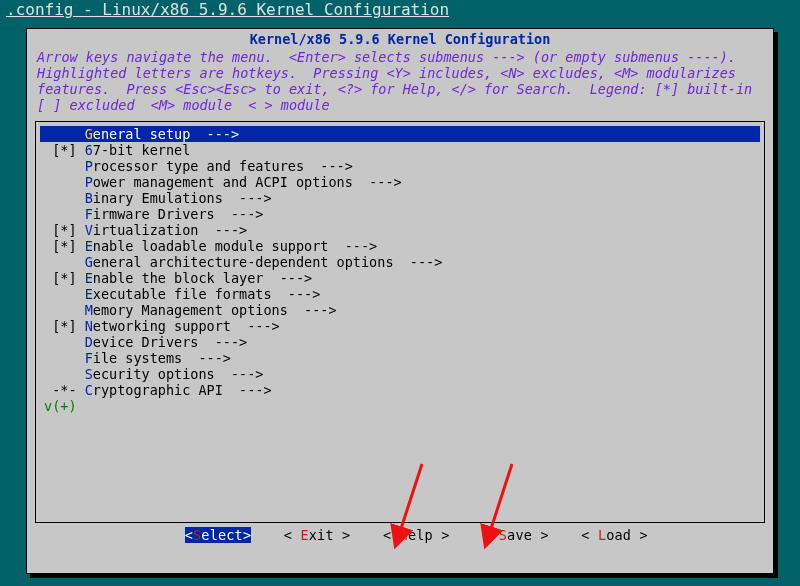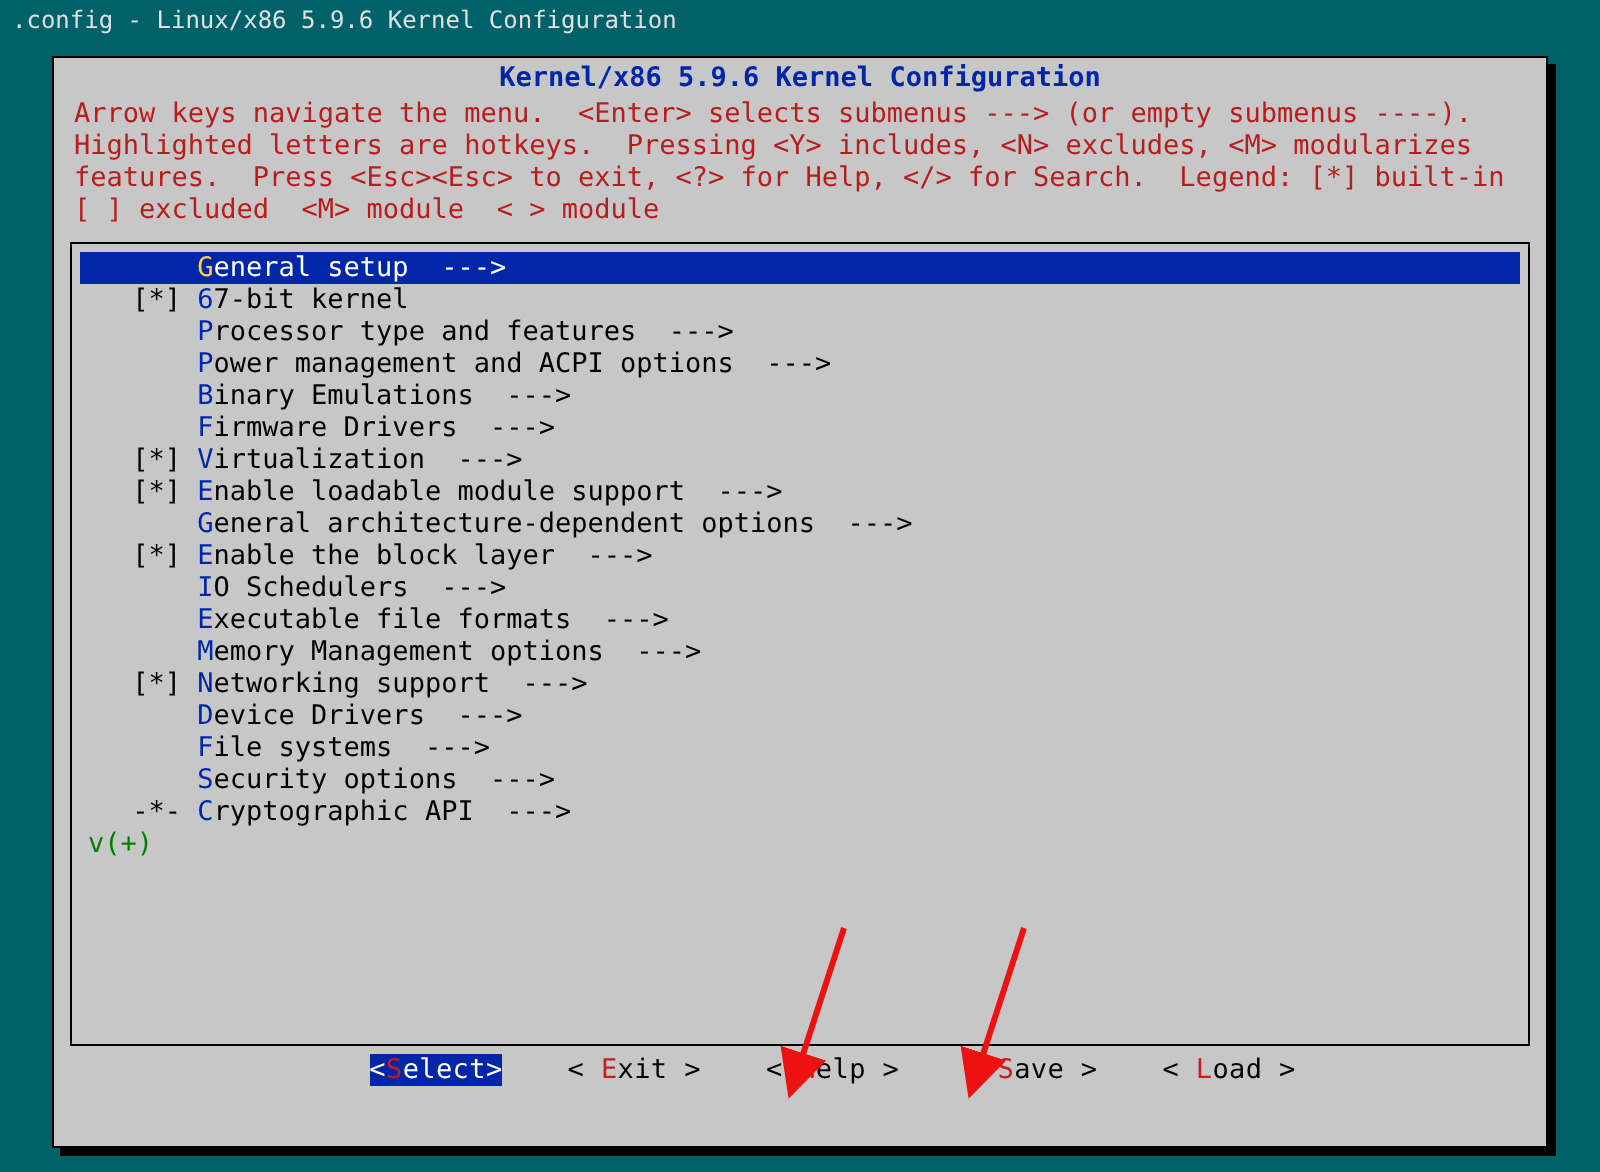--- a/index.html
+++ b/index.html
@@ -1,32 +1,32 @@
 <!DOCTYPE html>
 <html><head>
 <meta charset="utf-8">
 <style>
   * { margin:0; padding:0; box-sizing:border-box; }
   html,body { width:800px; height:586px; overflow:hidden; }
   body { background:#006168; font-family:"DejaVu Sans Mono","Liberation Mono",monospace; font-size:13.5px; line-height:16px; color:#000; }
-  .titlebar { padding:2px 6px 0 6px; color:#e0e0e0; font-size:12px; }
+  .titlebar { padding:2px 6px 0 6px; color:#e0e0e0; font-size:16px;text-decoration:underline; }
   .titlebar .winttl { color:#e0e0e0; }
   .frame {
     position:absolute; left:26px; top:28px; width:748px; height:546px;
     background:#c7c7c7; box-shadow:4px 4px 0 #000;
     border:1px solid #000;
   }
   .box-title { text-align:center; color:#0226a8; font-weight:bold; padding-top:2px; }
-  .help-text { padding:2px 10px 2px 10px; color:#b91c1c; white-space:pre-wrap; }
+  .help-text { padding:2px 10px 2px 10px; color:#6d28d9; white-space:pre-wrap;font-style:italic; }
   .menu-box {
     position:absolute; left:8px; top:92px; right:8px; bottom:50px;
     border:1px solid #000; padding:4px 4px 4px 4px; overflow:hidden;
   }
   .menu-item {
-    display:block; white-space:pre; padding:0 18px; color:#000; cursor:pointer;
+    display:block; white-space:pre; padding:0 4px; color:#000; cursor:pointer;
   }
   .menu-item.selected { background:#0226a8; color:#ffffff; }
   .menu-item.selected .hot { color:#ffd040; }
   .hot { color:#0226a8; }
   .more { color:#008000; padding-left:4px; }
   .button-row {
     position:absolute; left:0; right:0; bottom:14px; text-align:center;
     white-space:pre; color:#000;
   }
   .btn { letter-spacing:0.2px; }
@@ -52,21 +52,20 @@
         <div class="menu-item selected"><span>     </span><span class="hot">G</span><span>eneral setup  ---&gt;</span></div>
         <div class="menu-item"><span> [*] </span><span class="hot">6</span><span>7-bit kernel</span></div>
         <div class="menu-item"><span>     </span><span class="hot">P</span><span>rocessor type and features  ---&gt;</span></div>
         <div class="menu-item"><span>     </span><span class="hot">P</span><span>ower management and ACPI options  ---&gt;</span></div>
         <div class="menu-item"><span>     </span><span class="hot">B</span><span>inary Emulations  ---&gt;</span></div>
         <div class="menu-item"><span>     </span><span class="hot">F</span><span>irmware Drivers  ---&gt;</span></div>
         <div class="menu-item"><span> [*] </span><span class="hot">V</span><span>irtualization  ---&gt;</span></div>
         <div class="menu-item"><span> [*] </span><span class="hot">E</span><span>nable loadable module support  ---&gt;</span></div>
         <div class="menu-item"><span>     </span><span class="hot">G</span><span>eneral architecture-dependent options  ---&gt;</span></div>
         <div class="menu-item"><span> [*] </span><span class="hot">E</span><span>nable the block layer  ---&gt;</span></div>
-        <div class="menu-item"><span>     </span><span class="hot">I</span><span>O Schedulers  ---&gt;</span></div>
         <div class="menu-item"><span>     </span><span class="hot">E</span><span>xecutable file formats  ---&gt;</span></div>
         <div class="menu-item"><span>     </span><span class="hot">M</span><span>emory Management options  ---&gt;</span></div>
         <div class="menu-item"><span> [*] </span><span class="hot">N</span><span>etworking support  ---&gt;</span></div>
         <div class="menu-item"><span>     </span><span class="hot">D</span><span>evice Drivers  ---&gt;</span></div>
         <div class="menu-item"><span>     </span><span class="hot">F</span><span>ile systems  ---&gt;</span></div>
         <div class="menu-item"><span>     </span><span class="hot">S</span><span>ecurity options  ---&gt;</span></div>
         <div class="menu-item"><span> -*- </span><span class="hot">C</span><span>ryptographic API  ---&gt;</span></div>
       </div>
     <span class="more">v(+)</span>
   </div>

